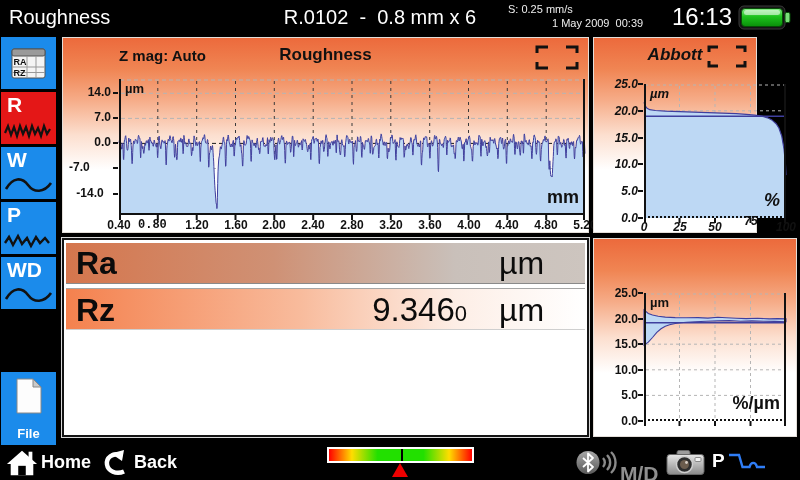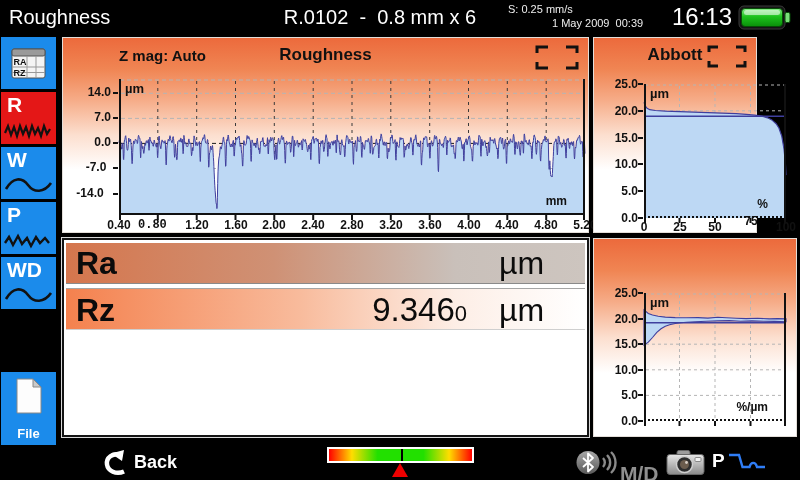--- a/index.html
+++ b/index.html
@@ -26,29 +26,29 @@
   .btn-wd{top:257px;height:52px;}
   .btn-file{top:372px;height:73px;text-align:center;}
   .btn-file .flabel{position:absolute;left:0;right:0;bottom:4px;font-size:13px;font-weight:bold;}
   .btn-rarz svg{position:absolute;left:9px;top:9px;}
   .btn-file svg{position:absolute;left:13px;top:6px;}
 
   
   .panel{position:absolute;border:1px solid #e3ded9;
     background:linear-gradient(180deg,#ec6a3c 0%,#f08553 16%,#f6ac88 32%,#fcdfcf 50%,#ffffff 68%,#ffffff 100%);}
   .p-rough{left:62px;top:37px;width:527px;height:196px;}
-  .p-abbott{left:593px;top:37px;width:164px;height:196px;}
+  .p-abbott{left:593px;top:37px;width:164px;height:196px;font-style:italic;}
   .p-density{left:593px;top:238px;width:204px;height:199px;}
   .panel-title{position:absolute;left:0;right:0;top:7px;text-align:center;font-size:17px;font-weight:bold;color:#111;}
   .zmag{position:absolute;left:56px;top:9px;font-size:15px;font-weight:bold;color:#111;}
   .bracket{position:absolute;right:8px;top:6px;}
   .plot{position:absolute;}
   .plot svg{position:absolute;left:0;top:0;overflow:visible;}
   .unit-tl{position:absolute;left:6px;top:2px;font-size:13px;font-weight:bold;color:#111;}
-  .unit-br{position:absolute;right:18px;bottom:7px;font-size:12px;font-weight:bold;color:#111;}
+  .unit-br{position:absolute;right:6px;bottom:7px;font-size:18px;font-weight:bold;color:#111;}
   .axlab{position:absolute;font-size:12px;font-weight:bold;color:#111;}
   .ytickmark{position:absolute;height:2px;width:5px;background:#111;}
 
   
   .results{position:absolute;left:62px;top:238px;width:527px;height:199px;background:#fff;border:2px solid #141414;outline:1px solid #d8d8d8;}
   .res-row{position:absolute;left:2px;right:2px;}
   .row-ra{top:3px;height:41px;line-height:41px;border-bottom:1px solid #8a8a8a;
     background:linear-gradient(90deg,#d5764d 0%,#cf9175 40%,#c9c0ba 75%,#cdc5bf 100%);}
   .row-rz{top:48px;height:42px;line-height:42px;border-top:1px solid #a5a5a5;border-bottom:1px solid #cfcfcf;
     background:linear-gradient(90deg,#f4814e 0%,#f8bb9c 45%,#fdeee6 75%,#ffffff 100%);}
@@ -199,21 +199,21 @@
         </svg>
       <span class="unit-tl">µm</span>
       <span class="unit-br">mm</span>
     </div>
   <div class="axlab" style="left:6px;top:47px;width:42px;text-align:right;">14.0</div>
       <div class="ytickmark" style="left:50px;top:54px;"></div>
       <div class="axlab" style="left:6px;top:72px;width:42px;text-align:right;">7.0</div>
       <div class="ytickmark" style="left:50px;top:79px;"></div>
       <div class="axlab" style="left:6px;top:97px;width:42px;text-align:right;">0.0</div>
       <div class="ytickmark" style="left:50px;top:104px;"></div>
-      <div class="axlab" style="left:12px;top:122px;width:42px;text-align:center;">-7.0</div>
+      <div class="axlab" style="left:6px;top:122px;width:42px;text-align:left;">-7.0</div>
       <div class="ytickmark" style="left:50px;top:129px;"></div>
       <div class="axlab" style="left:6px;top:148px;width:42px;text-align:center;">-14.0</div>
       <div class="ytickmark" style="left:50px;top:155px;"></div>
       <div class="axlab" style="left:36px;top:180px;width:40px;text-align:center;">0.40</div>
       <div class="axlab" style="left:75px;top:180px;width:40px;text-align:left;font-family:Liberation Mono, monospace;">0.80</div>
       <div class="axlab" style="left:114px;top:180px;width:40px;text-align:center;">1.20</div>
       <div class="axlab" style="left:153px;top:180px;width:40px;text-align:center;">1.60</div>
       <div class="axlab" style="left:191px;top:180px;width:40px;text-align:center;">2.00</div>
       <div class="axlab" style="left:230px;top:180px;width:40px;text-align:center;">2.40</div>
       <div class="axlab" style="left:269px;top:180px;width:40px;text-align:center;">2.80</div>
@@ -321,20 +321,28 @@
       <span class="res-unit">µm</span>
     </div>
     <div class="res-row row-rz">
       <span class="res-param">Rz</span>
       <span class="res-value"><span>9.346</span><span class="res-small">0</span></span>
       <span class="res-unit">µm</span>
     </div>
   </div>
 
   <div class="bottombar">
+    <div class="bb-btn bb-home">
+      <svg width="32" height="30" viewBox="0 0 34 30">
+        <rect x="24" y="3" width="4" height="9" fill="#fff"></rect>
+        <path d="M17 2 L33 16 H29 V28 H5 V16 H1 Z" fill="#fff"></path>
+        <rect x="13" y="18" width="8" height="10" fill="#000"></rect>
+      </svg>
+      <span class="bb-label">Home</span>
+    </div>
     <div class="bb-btn bb-back">
       <svg width="28" height="28" viewBox="0 0 28 28">
         <path d="M19 6 C 9 3 3 9 4 15.5 C 5 22 13 26 21 22.5" stroke="#fff" stroke-width="4.5" fill="none"></path>
         <polygon points="21,1 8,4.5 19,12" fill="#fff"></polygon>
       </svg>
       <span class="bb-label">Back</span>
     </div>
 
     <div class="gauge">
       <div class="gauge-tick"></div>

